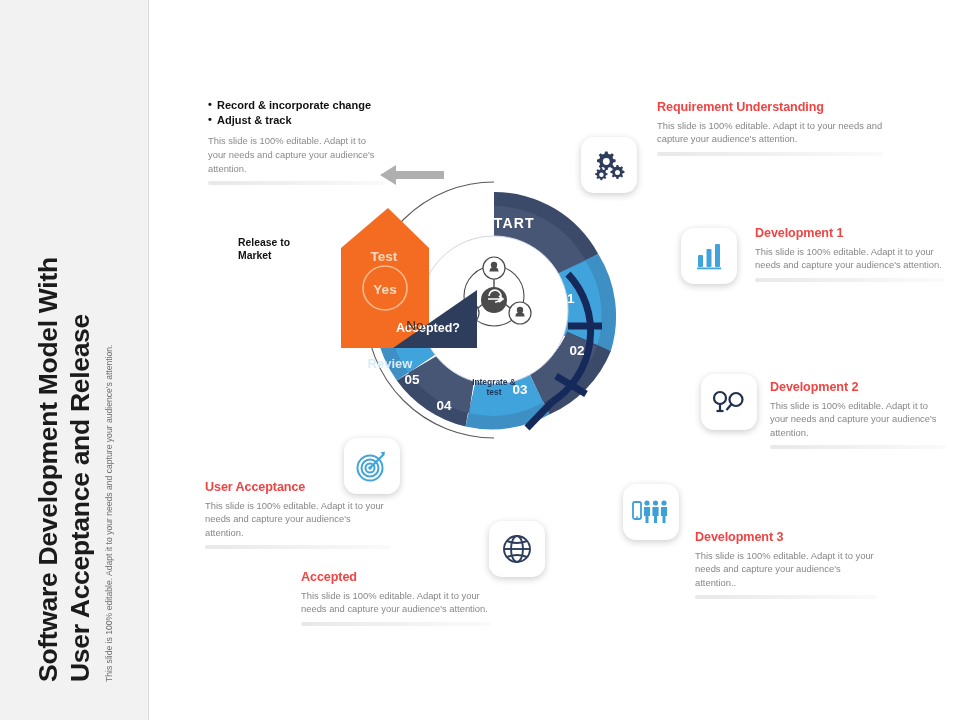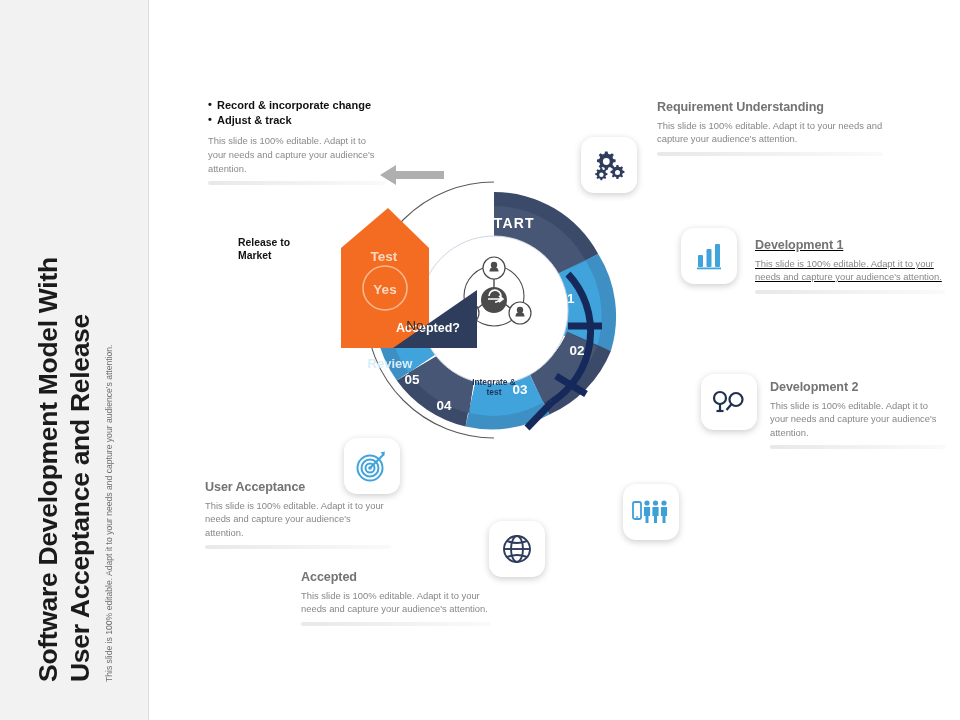--- a/index.html
+++ b/index.html
@@ -9,21 +9,21 @@
   
   #left-rail{position:absolute;left:0;top:0;width:148px;height:720px;background:#f2f2f2;border-right:1px solid #dcdcdc;}
   #title-rot{position:absolute;left:0;top:0;width:720px;height:148px;
              transform:rotate(-90deg);transform-origin:0 0;translate:0 720px;
              display:flex;flex-direction:column;justify-content:center;padding-left:38px;box-sizing:border-box;}
   #slide-title{font-size:26.5px;font-weight:bold;color:#1b1b1b;line-height:1.2;letter-spacing:-.3px;white-space:pre-line;}
   #title-sub{font-size:8.6px;color:#6f6f6f;margin-top:7px;line-height:1.3;}
 
   
   .blk{position:absolute;}
-  .blk h3{margin:0 0 5px 0;font-size:12.6px;font-weight:bold;color:#737373;letter-spacing:-.1px;}
+  .blk h3{margin:0 0 5px 0;font-size:12.6px;font-weight:bold;color:#ef4444;letter-spacing:-.1px;}
   .blk p{margin:0;font-size:9.4px;line-height:1.42;color:#878787;}
   .rule{margin-top:6px;height:4px;background:linear-gradient(to right,#e8e8e8,#fafafa);border-radius:2px;}
 
   
   #bullets{position:absolute;left:208px;top:98px;width:178px;}
   #bullets ul{margin:0;padding:0;list-style:none;}
   #bullets li{font-size:11px;font-weight:bold;color:#111;line-height:1.34;position:relative;padding-left:9px;}
   #bullets li:before{content:"•";position:absolute;left:0;top:-1px;}
   #bullets .sub{margin-top:7px;font-size:9.4px;font-weight:normal;color:#8a8a8a;line-height:1.45;}
 
@@ -230,32 +230,37 @@
       <path d="M25.5 3.5 l4.5 -1 -1 4.5 z" fill="#41A3DC"></path>
     </svg>
   </div>
 
   <div class="blk" style="left:657px;top:100px;width:226px;">
     <h3>Requirement Understanding</h3>
     <p>This slide is 100% editable.  Adapt it to your needs and capture your audience's attention.</p>
     <div class="rule"></div>
   </div>
 
-  <div class="blk" style="left:755px;top:238px;width:190px;text-decoration:underline;">
+  <div class="blk" style="left:755px;top:226px;width:190px;">
     <h3>Development 1</h3>
     <p>This slide is 100% editable.  Adapt it to your needs and capture your audience's attention.</p>
     <div class="rule"></div>
   </div>
 
   <div class="blk" style="left:770px;top:380px;width:176px;">
     <h3>Development 2</h3>
     <p>This slide is 100% editable.  Adapt it to your needs and capture your audience's attention.</p>
     <div class="rule"></div>
   </div>
 
+  <div class="blk" style="left:695px;top:530px;width:182px;">
+    <h3>Development 3</h3>
+    <p>This slide is 100% editable.  Adapt it to your needs and capture your audience's attention..</p>
+    <div class="rule"></div>
+  </div>
 
   <div class="blk" style="left:301px;top:570px;width:190px;">
     <h3>Accepted</h3>
     <p>This slide is 100% editable.  Adapt it to your needs and capture your audience's attention.</p>
     <div class="rule"></div>
   </div>
 
   <div class="blk" style="left:168px;top:480px;width:186px;margin-left:37px;">
     <h3>User Acceptance</h3>
     <p>This slide is 100% editable.  Adapt it to your needs and capture your audience's attention.</p>

